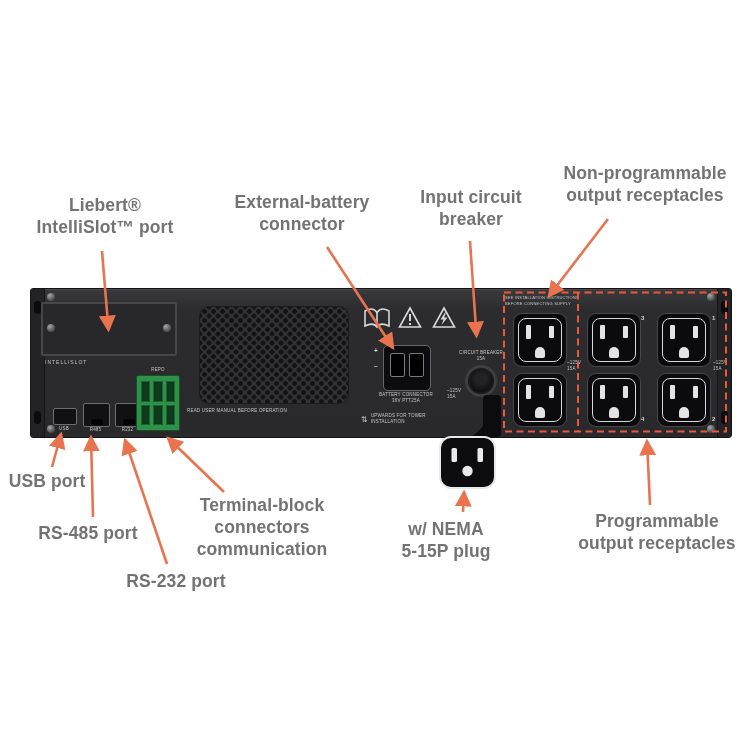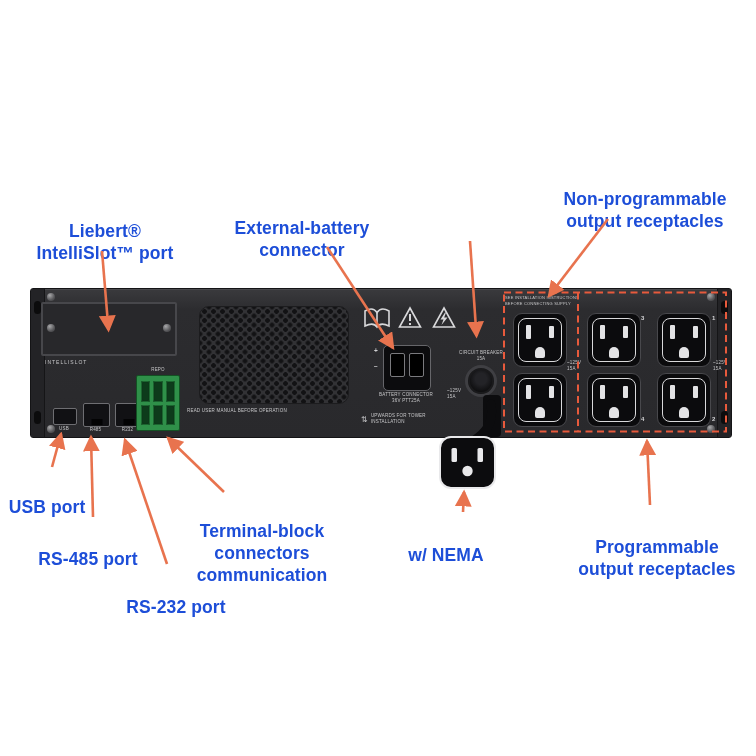--- a/index.html
+++ b/index.html
@@ -1,19 +1,19 @@
 <!DOCTYPE html>
 <html><head>
 <meta charset="utf-8">
 <style>
   html,body{margin:0;padding:0;background:#fff;}
   .canvas{position:relative;width:756px;height:756px;background:#ffffff;font-family:"Liberation Sans",sans-serif;overflow:hidden;}
 
   
-  .callout{position:absolute;transform:translateX(-50%);text-align:center;color:#1d4ed8;font-weight:700;font-size:17.5px;line-height:1.26;letter-spacing:.1px;white-space:nowrap;margin-top:26px;}
+  .callout{position:absolute;transform:translateX(-50%);text-align:center;color:#737373;font-weight:700;font-size:17.5px;line-height:1.26;letter-spacing:.1px;white-space:nowrap;}
   .cl{display:block;}
 
   
   .panel{position:absolute;left:30px;top:288px;width:700px;height:148px;background:linear-gradient(180deg,#3a3a3d 0%,#2c2c2f 14%,#29292c 100%);border:1px solid #141416;border-radius:3px;box-shadow:inset 0 1px 0 rgba(255,255,255,.08);}
   .flange{position:absolute;top:0;width:13px;height:100%;background:#232326;}
   .fh{position:absolute;left:3px;width:7px;height:13px;border-radius:4px;background:#0b0b0c;}
   .plate{position:absolute;left:10px;top:13px;width:132px;height:50px;background:#28282b;border:2px solid #47474b;border-radius:2px;}
   .screw{position:absolute;width:8px;height:8px;border-radius:50%;background:radial-gradient(circle at 35% 30%,#a8a8aa,#57575a 60%,#3a3a3c);}
   .tiny{position:absolute;color:#c6c6c8;font-size:4.5px;line-height:1.4;letter-spacing:.2px;white-space:nowrap;}
   .tinyc{text-align:center;}
@@ -42,40 +42,45 @@
 <div class="canvas">
 
   <div class="callout" style="left:302px;top:191px;">
     <span class="cl">External-battery</span>
     <span class="cl">connector</span>
   </div>
   <div class="callout" style="left:105px;top:194px;">
     <span class="cl">Liebert®</span>
     <span class="cl">IntelliSlot™ port</span>
   </div>
+  <div class="callout" style="left:471px;top:186px;">
+    <span class="cl">Input circuit</span>
+    <span class="cl">breaker</span>
+  </div>
   <div class="callout" style="left:645px;top:162px;">
     <span class="cl">Non-programmable</span>
     <span class="cl">output receptacles</span>
   </div>
   <div class="callout" style="left:47px;top:470px;text-align:right;">
     <span class="cl">USB port</span>
   </div>
   <div class="callout" style="left:88px;top:522px;text-align:right;">
     <span class="cl">RS-485 port</span>
   </div>
   <div class="callout" style="left:176px;top:570px;">
     <span class="cl">RS-232 port</span>
   </div>
   <div class="callout" style="left:262px;top:494px;">
     <span class="cl">Terminal-block</span>
     <span class="cl">connectors</span>
     <span class="cl">communication</span>
   </div>
   <div class="callout" style="left:446px;top:518px;">
     <span class="cl">w/ NEMA</span>
+    <span class="cl">5-15P plug</span>
   </div>
   <div class="callout" style="left:657px;top:510px;">
     <span class="cl">Programmable</span>
     <span class="cl">output receptacles</span>
   </div>
 
   <div class="panel">
 
     <div class="flange" style="left:0;border-right:1px solid #151517;">
       <span class="fh" style="top:12px;"></span>

